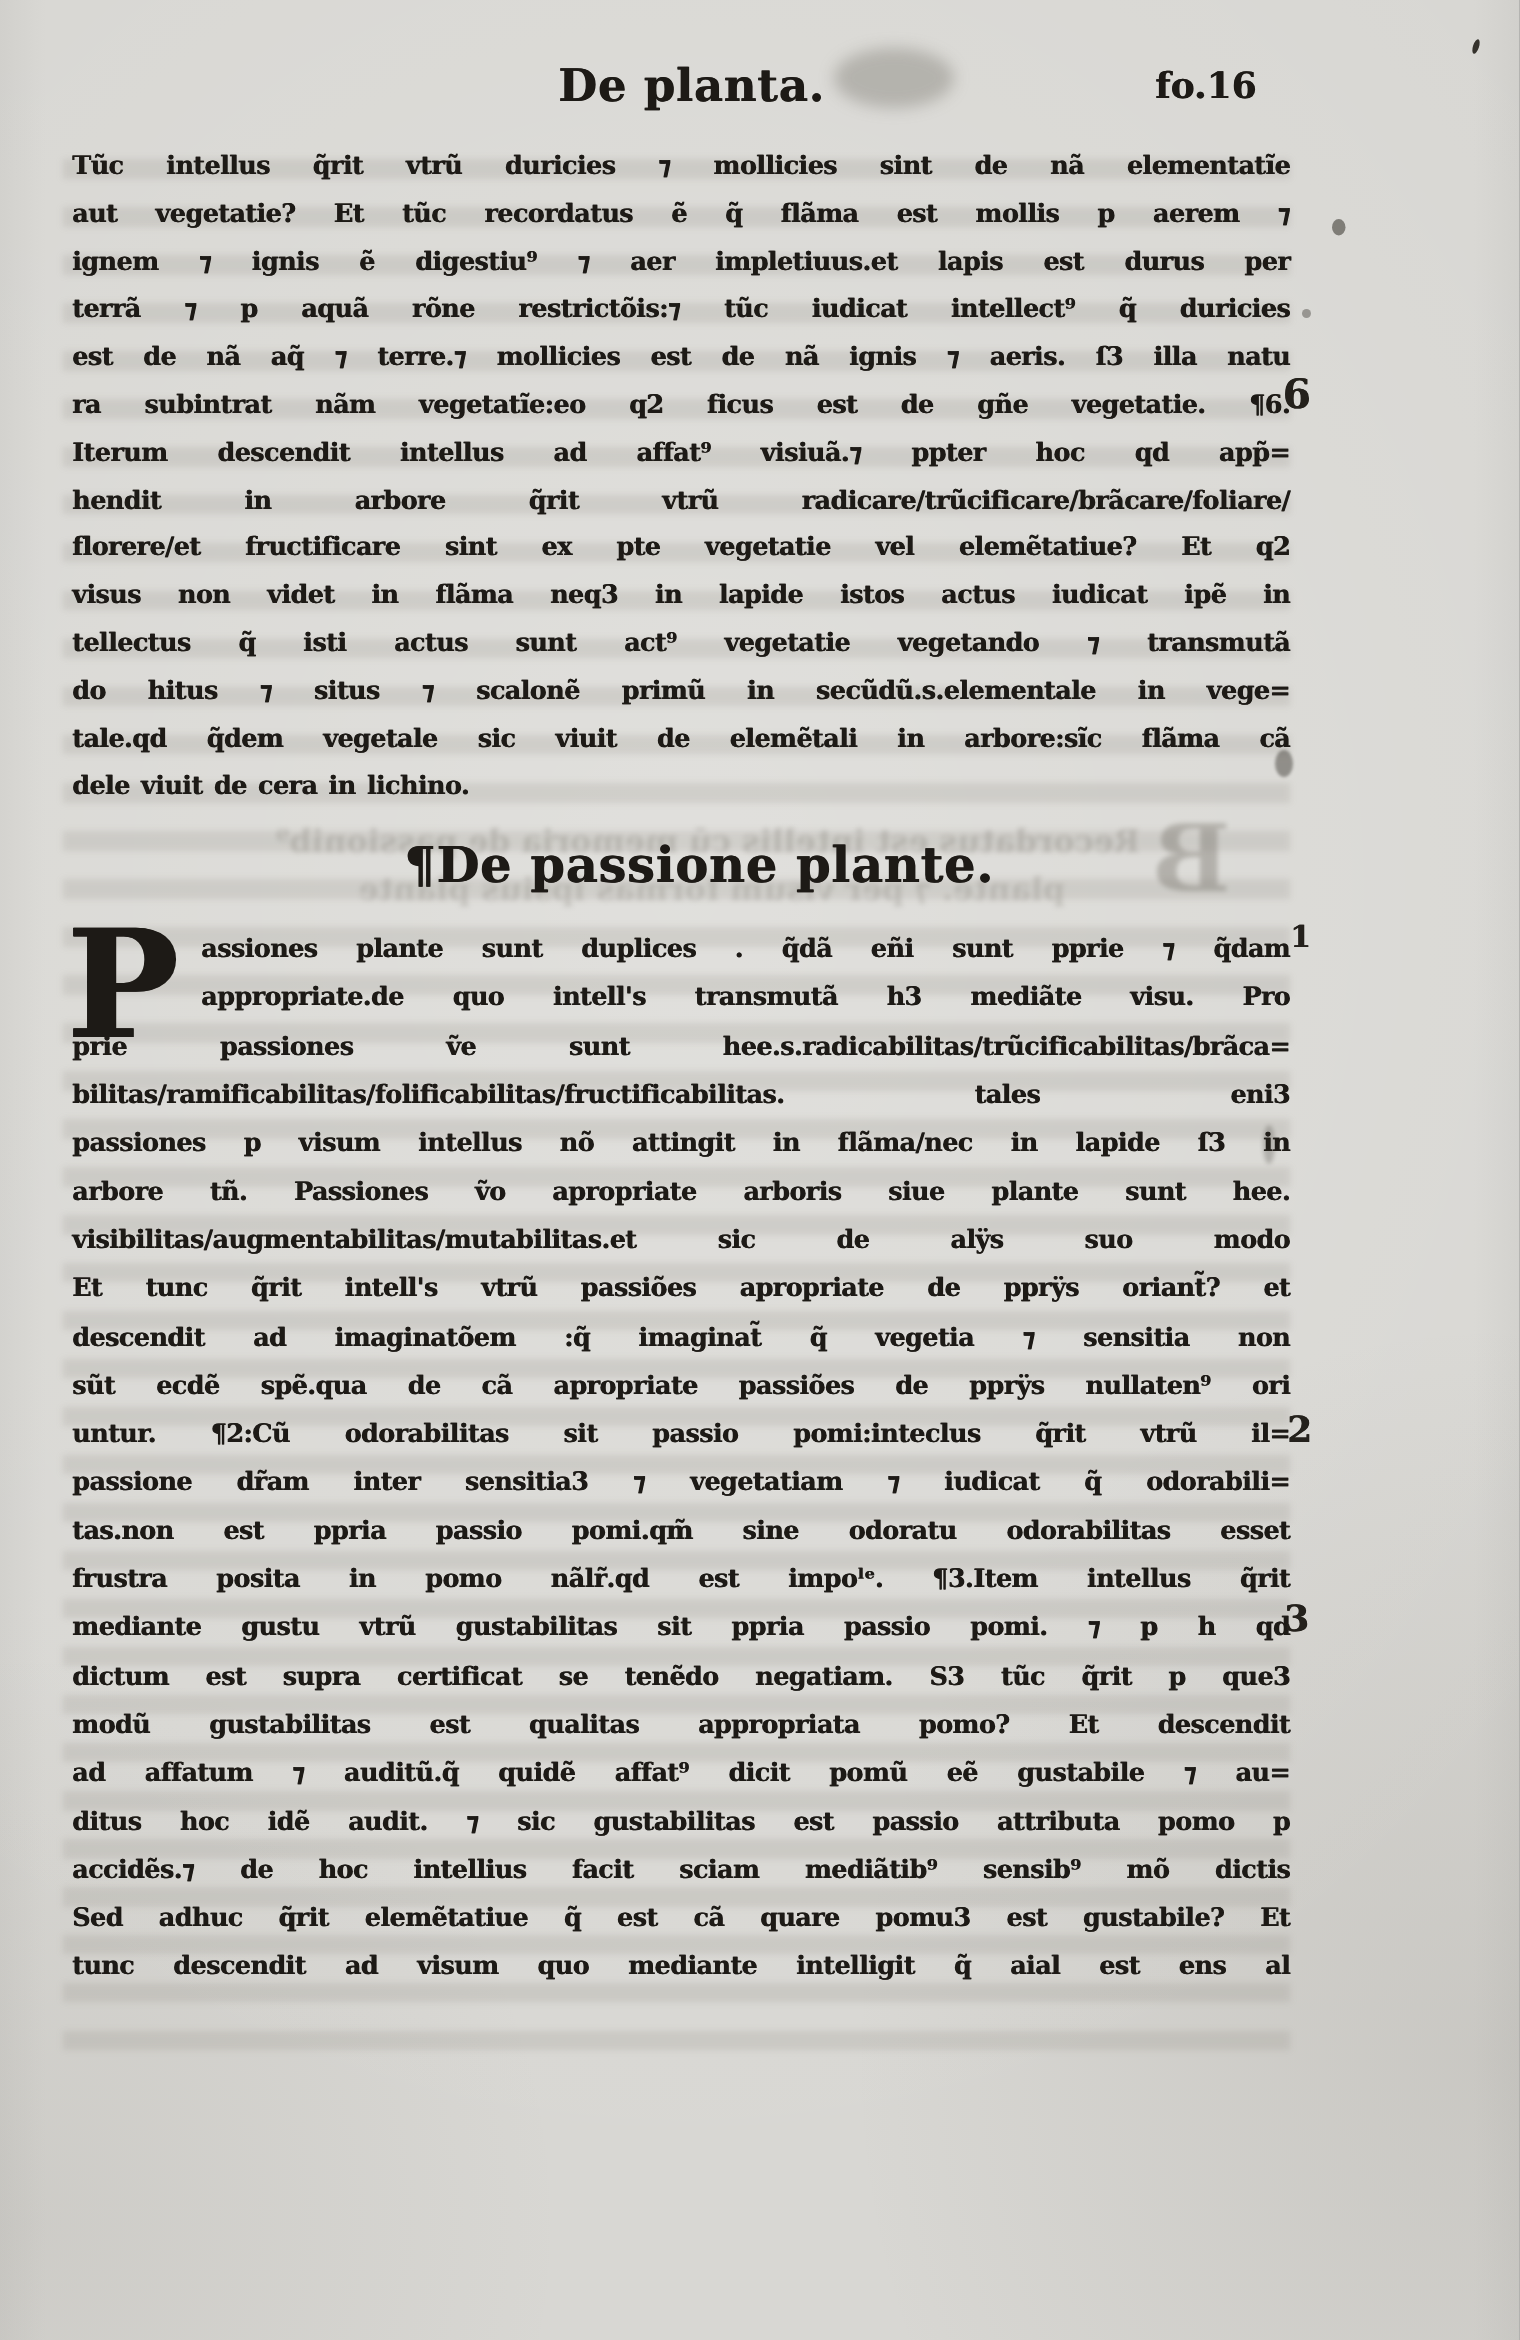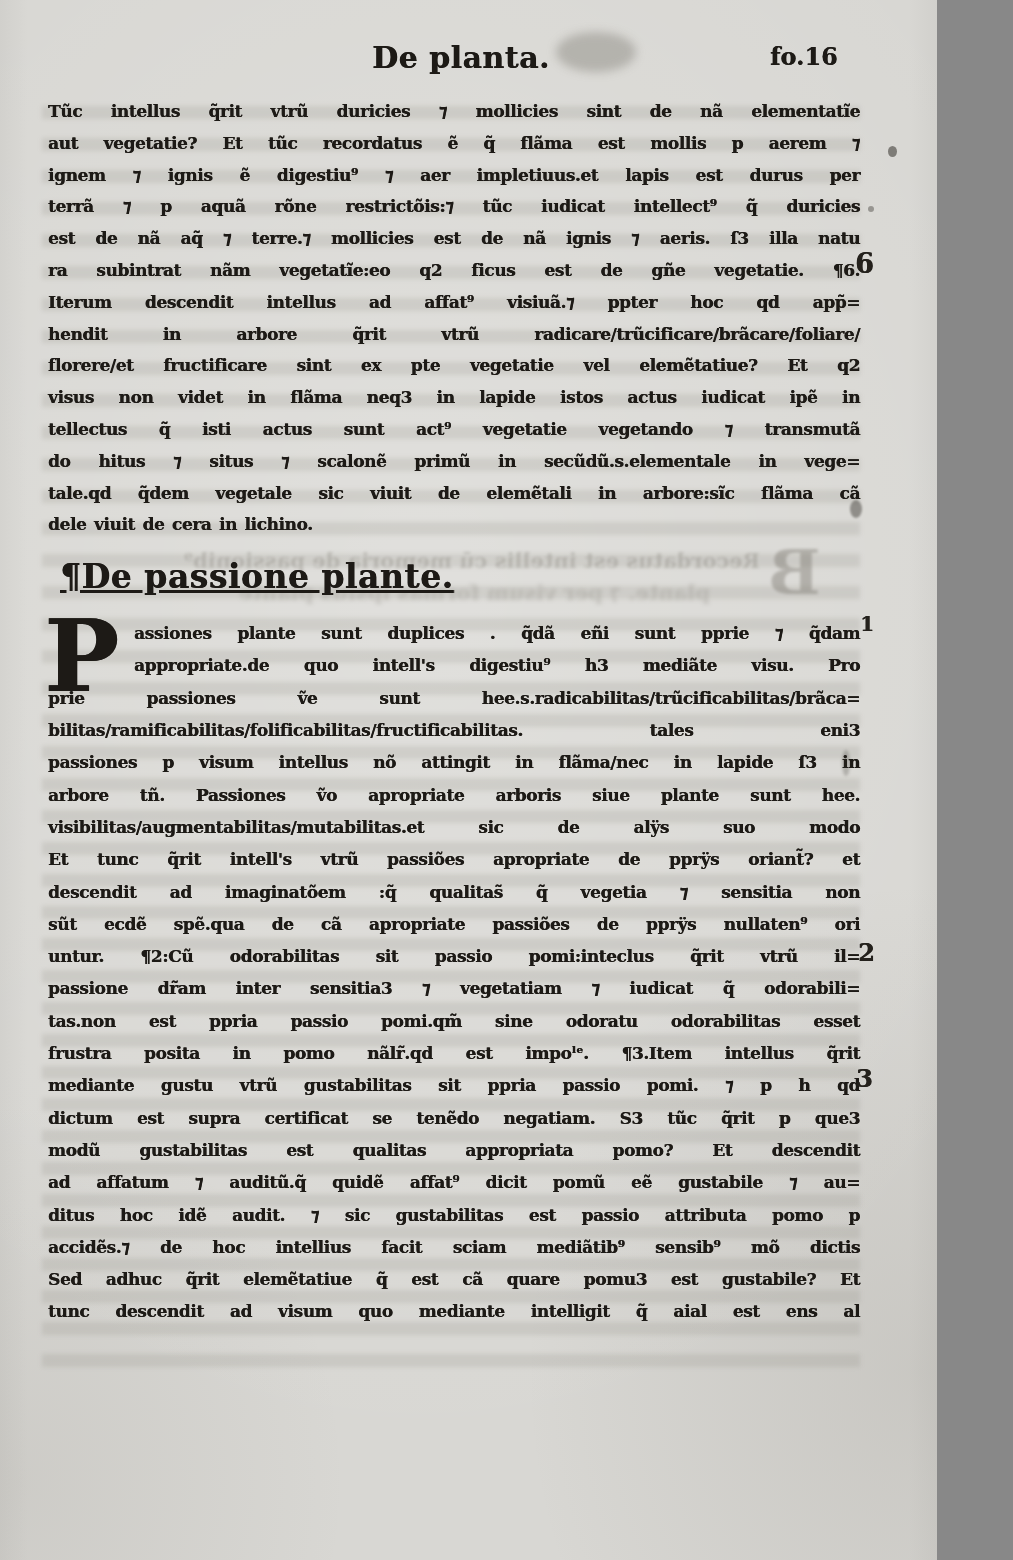--- a/index.html
+++ b/index.html
@@ -1,17 +1,17 @@
 <!DOCTYPE html>
 <html><head>
 <meta charset="utf-8">
 <style>
   html,body{margin:0;padding:0;background:#888;}
   .page{
-    position:relative;width:937px;height:1560px;overflow:hidden;
+    position:relative;width:1013px;height:1560px;overflow:hidden;
     background:
       radial-gradient(ellipse 120% 90% at 45% 38%, rgba(255,255,255,.22), rgba(255,255,255,0) 62%),
       radial-gradient(ellipse 60% 45% at 98% 88%, rgba(110,105,96,.14), rgba(0,0,0,0) 70%),
       radial-gradient(ellipse 50% 35% at 2% 95%, rgba(110,105,96,.10), rgba(0,0,0,0) 70%),
       linear-gradient(90deg,#d0cfcb 0,#d8d7d3 3%,#d8d7d3 97%,#d1d0cc 100%),
       #d7d6d2;
     color:#1d1a16;
     font-family:"DejaVu Serif","DejaVu Sans",serif;
   }
   
@@ -38,24 +38,23 @@
     text-align:justify;text-align-last:justify;
     text-shadow:.35px 0 0 currentColor;
     white-space:nowrap;
   }
   .para-1 .line{line-height:31.8px;height:31.8px;}
   .para-2 .line{line-height:32.3px;height:32.3px;}
   .line.nojust{text-align:left;text-align-last:left;}
   .line.indent{padding-left:86px;}
   .section-heading{
     margin:14px 0 18px 0;height:44px;line-height:44px;
-    font-size:33px;font-weight:700;letter-spacing:.5px;
+    text-align:center;font-size:33px;font-weight:700;letter-spacing:.5px;
     text-shadow:.5px 0 0 currentColor;
     transform:translateX(12px);
-    text-decoration:underline;
   }
   .drop-cap{
     position:absolute;left:44px;top:612px;width:82px;height:96px;
     font-size:100px;line-height:88px;font-weight:700;
     text-shadow:.6px 0 0 currentColor;
   }
   .margin-note{
     position:absolute;font-weight:700;color:#24211c;
     text-shadow:.4px 0 0 currentColor;
   }
@@ -118,28 +117,28 @@
         <div class="line">tellectus q̃ isti actus sunt act⁹ vegetatie vegetando ⁊ transmutã</div>
         <div class="line">do hitus ⁊ situs ⁊ scalonẽ primũ in secũdũ.s.elementale in vege=</div>
         <div class="line">tale.qd q̃dem vegetale sic viuit de elemẽtali in arbore:sĩc flãma cã</div>
         <div class="line nojust">dele viuit de cera in lichino.</div>
       </div>
 
     <div class="section-heading">¶De passione plante.</div>
 
     <div class="para-2">
         <div class="line indent">assiones plante sunt duplices . q̃dã eñi sunt pprie ⁊ q̃dam</div>
-        <div class="line indent">appropriate.de quo intell's digestiu⁹ h3 mediãte visu. Pro</div>
+        <div class="line indent">appropriate.de quo intell's transmutã h3 mediãte visu. Pro</div>
         <div class="line">prie passiones ṽe sunt hee.s.radicabilitas/trũcificabilitas/brãca=</div>
         <div class="line">bilitas/ramificabilitas/folificabilitas/fructificabilitas. tales eni3</div>
         <div class="line">passiones p visum intellus nõ attingit in flãma/nec in lapide ſ3 in</div>
         <div class="line">arbore tñ. Passiones ṽo apropriate arboris siue plante sunt hee.</div>
         <div class="line">visibilitas/augmentabilitas/mutabilitas.et sic de alÿs suo modo</div>
         <div class="line">Et tunc q̃rit intell's vtrũ passiões apropriate de pprÿs oriant̃? et</div>
-        <div class="line">descendit ad imaginatõem :q̃ qualitas̃ q̃ vegetia ⁊ sensitia non</div>
+        <div class="line">descendit ad imaginatõem :q̃ imaginat̃ q̃ vegetia ⁊ sensitia non</div>
         <div class="line">sũt ecdẽ spẽ.qua de cã apropriate passiões de pprÿs nullaten⁹ ori</div>
         <div class="line">untur. ¶2:Cũ odorabilitas sit passio pomi:inteclus q̃rit vtrũ il=</div>
         <div class="line">passione dr̃am inter sensitia3 ⁊ vegetatiam ⁊ iudicat q̃ odorabili=</div>
         <div class="line">tas.non est ppria passio pomi.qm̃ sine odoratu odorabilitas esset</div>
         <div class="line">frustra posita in pomo nãlr̃.qd est impoˡᵉ. ¶3.Item intellus q̃rit</div>
         <div class="line">mediante gustu vtrũ gustabilitas sit ppria passio pomi. ⁊ p h qd</div>
         <div class="line">dictum est supra certificat se tenẽdo negatiam. S3 tũc q̃rit p que3</div>
         <div class="line">modũ gustabilitas est qualitas appropriata pomo? Et descendit</div>
         <div class="line">ad affatum ⁊ auditũ.q̃ quidẽ affat⁹ dicit pomũ eẽ gustabile ⁊ au=</div>
         <div class="line">ditus hoc idẽ audit. ⁊ sic gustabilitas est passio attributa pomo p</div>

